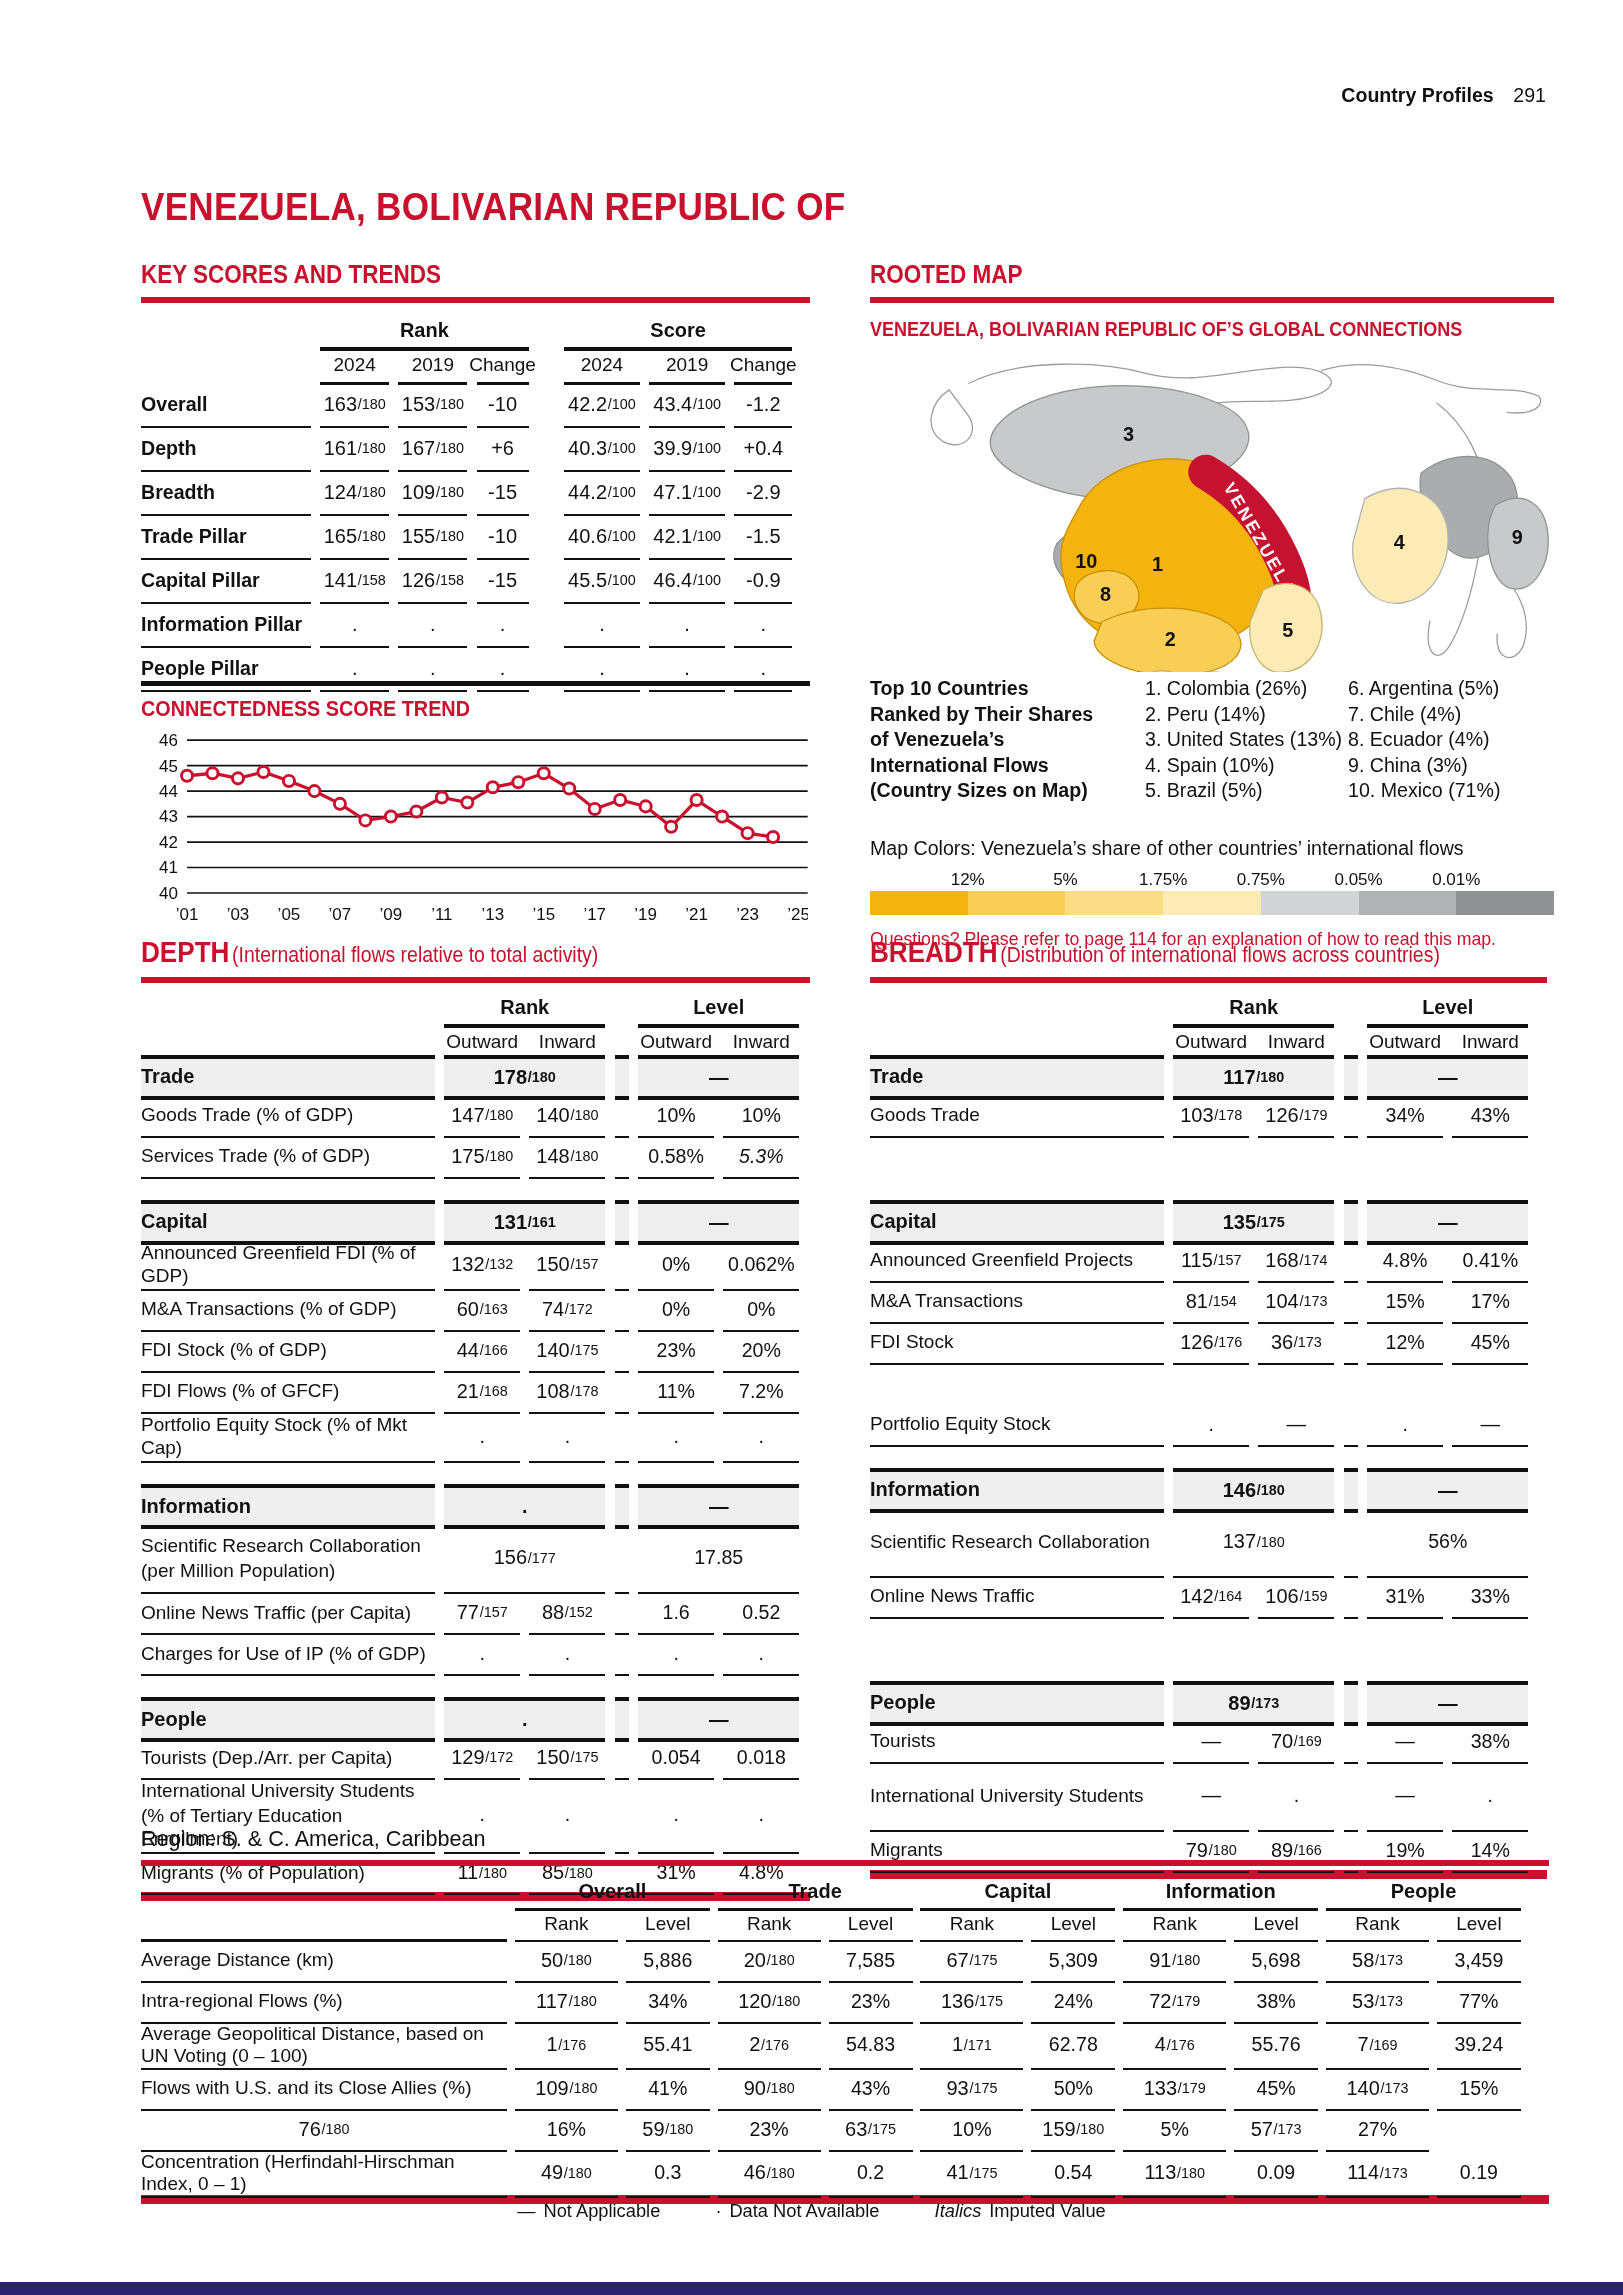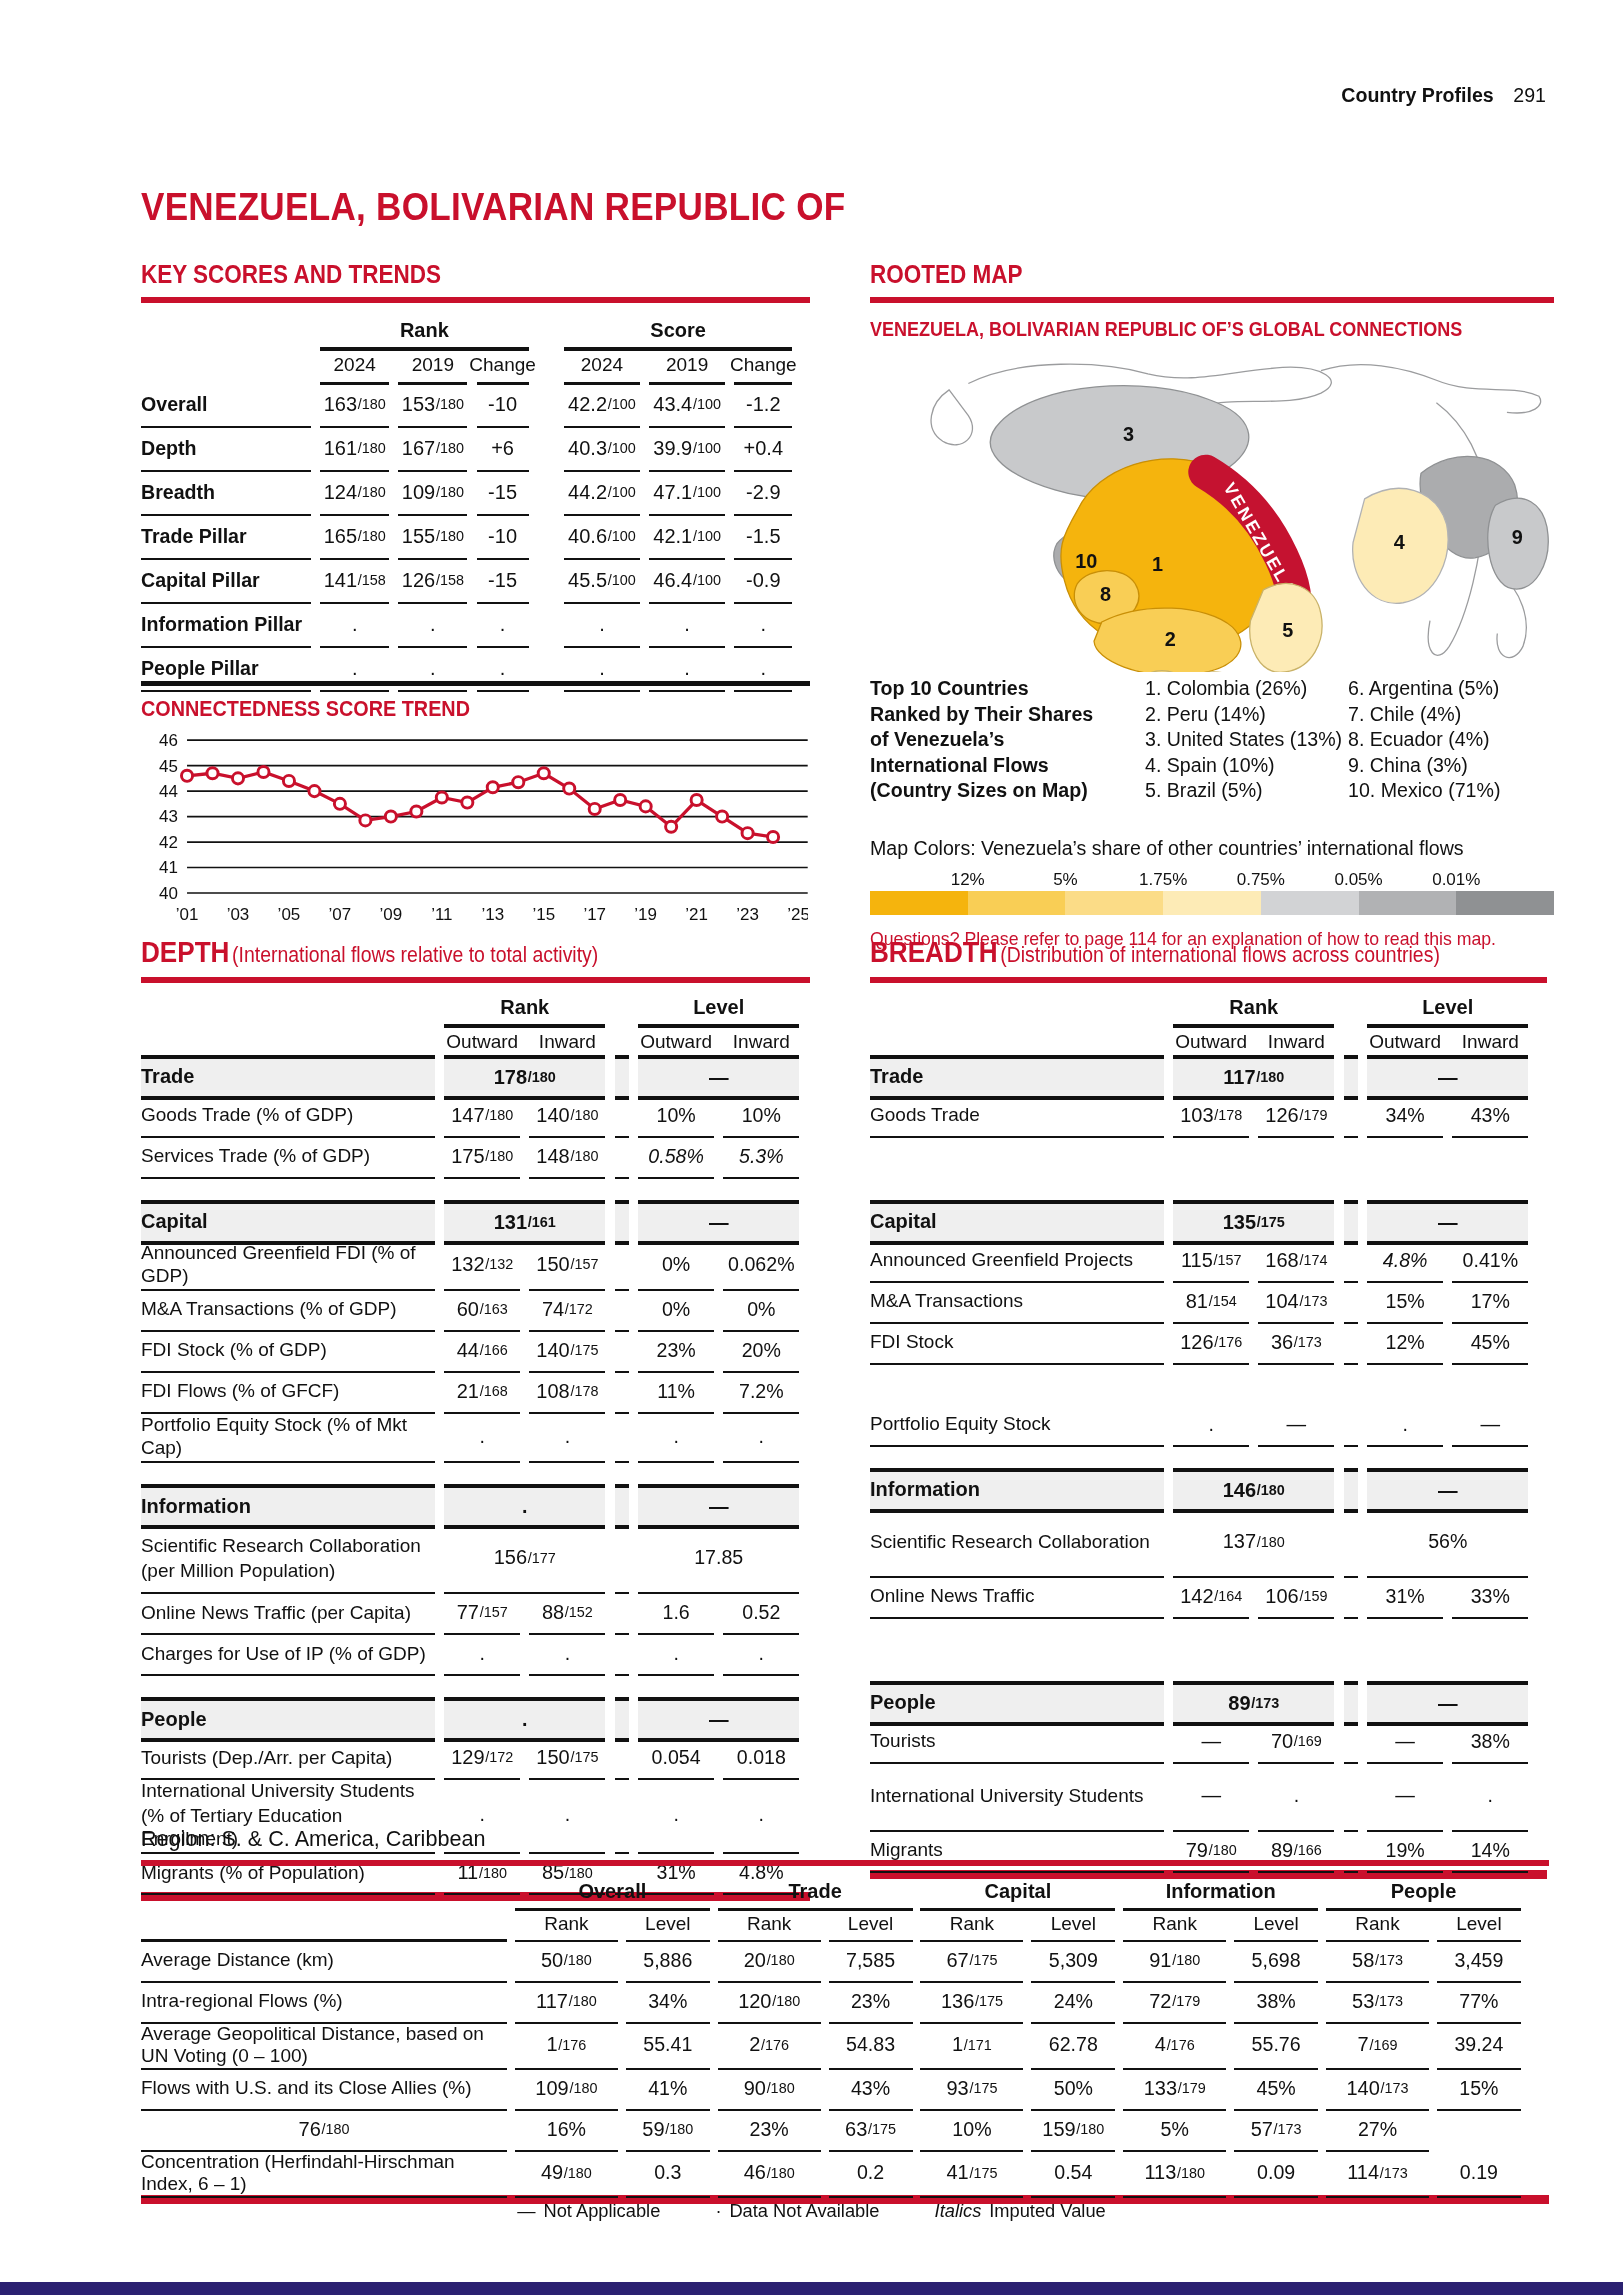--- a/index.html
+++ b/index.html
@@ -75,21 +75,21 @@
   .tall{min-height:68px;}
   .section{min-height:37px;}
   .section .cell{background:#EFEFEF;border-top:4.6px solid #111;border-bottom:4.6px solid #111;font-weight:700;}
   .section .label .l1{font-weight:700;font-size:20px;}
   .section .c1,.merge .c1{grid-column:2/4;}
   .section .c3,.merge .c3{grid-column:5/7;}
   .gap{height:26px;}
   .gap .cell{border:none !important;background:none !important;}
   .spacer{height:41px;}
   .spacer .cell{border:none !important;background:none !important;}
-  .i3 .c3{font-style:italic;text-align:center;}
+  .i3 .c3{text-align:center;}
   .i4 .c4{font-style:italic;}
   .tbl-endbar{height:9.2px;background:#C9102C;margin-top:-2px;}
 
   
   #geo{position:absolute;left:141px;top:1826px;width:1408px;}
   .geo-top{display:flex;justify-content:space-between;align-items:flex-end;}
   .region{font-size:21.6px;color:#111;}
   .grow{display:grid;grid-template-columns:366px repeat(5,103px 84px);column-gap:7.9px;align-items:center;}
   .ghead1{height:33px;margin-top:10.5px;}
   .ghead1 .gh{font-size:20px;font-weight:700;text-align:center;border-bottom:3.9px solid #111;height:100%;display:flex;align-items:center;justify-content:center;}
@@ -1261,21 +1261,21 @@
           </div>
           <div class="cell">5%</div>
           <div class="cell">
             <span class="rn">57</span>
             <span class="rd">/173</span>
           </div>
           <div class="cell">27%</div>
         </div>
 
         <div class="grow gdata">
-          <div class="cell label">Concentration (Herfindahl-Hirschman Index, 6 – 1)</div>
+          <div class="cell label">Concentration (Herfindahl-Hirschman Index, 0 – 1)</div>
           <div class="cell">
             <span class="rn">49</span>
             <span class="rd">/180</span>
           </div>
           <div class="cell">0.3</div>
           <div class="cell">
             <span class="rn">46</span>
             <span class="rd">/180</span>
           </div>
           <div class="cell">0.2</div>

